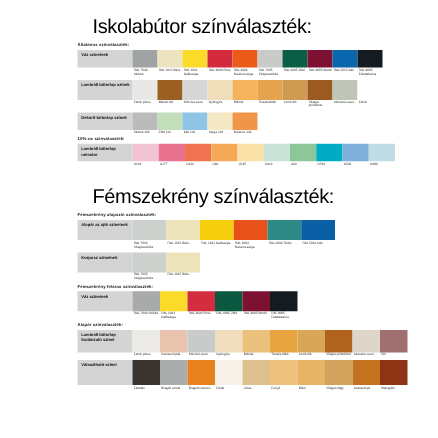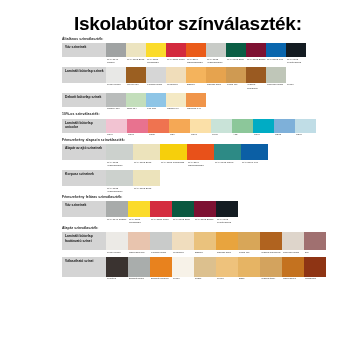--- a/index.html
+++ b/index.html
@@ -8,21 +8,21 @@
     width:350px;height:350px;overflow:hidden;
     background:#ffffff;
     font-family:"Liberation Sans","DejaVu Sans",sans-serif;
     color:#111;
     -webkit-font-smoothing:none;
   }
   .page{position:relative;width:350px;height:350px;box-sizing:border-box;padding:14px 12px 0 62px;}
 
   .section{margin-bottom:2px;}
   .sec-title{
-    font-size:19px;font-weight:bold;letter-spacing:-0.3px;
+    font-size:16px;font-weight:normal;letter-spacing:-0.3px;
     color:#000;margin:0 0 4px 0;line-height:1.05;white-space:nowrap;padding-left:12px;
   }
   .sec-title.second{margin-top:17px;}
   .sec-title.third{margin-top:17px;}
 
   .sub-title{
     font-size:3.4px;font-weight:bold;color:#1a1a1a;
     margin:0 0 1.5px 0;line-height:1.1;letter-spacing:0.1px;
   }
 
@@ -216,20 +216,21 @@
               <span class="cap">U502</span>
             </div>
             <div class="sw" style="width: 21px;">
               <span class="chip" title="U390" style="height: 14px; background: rgb(192, 221, 230);"></span>
               <span class="cap">U390</span>
             </div>
           </div>
         </div>
       </div>
       <div class="section">
+        <div class="sec-title second">Fémszekrény színválaszték:</div>
         <div class="sub-title">Fémszekrény alapszín színválaszték:</div>
         <div class="block">
           <div class="rowlabel t16">Alapár az ajtó színeinek</div>
           <div class="swatches">
             <div class="sw" style="width: 27px;">
               <span class="chip" title="RAL 7035 Világosszürke" style="height: 16px; background: rgb(204, 209, 205);"></span>
               <span class="cap">RAL 7035 Világosszürke</span>
             </div>
             <div class="sw" style="width: 27px;">
               <span class="chip" title="RAL 1015 Bézs" style="height: 16px; background: rgb(236, 227, 187);"></span>

